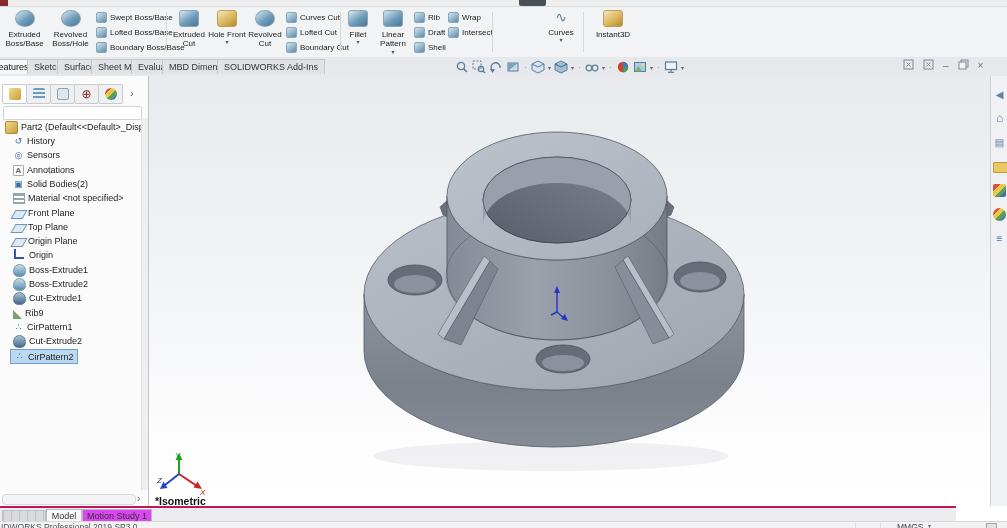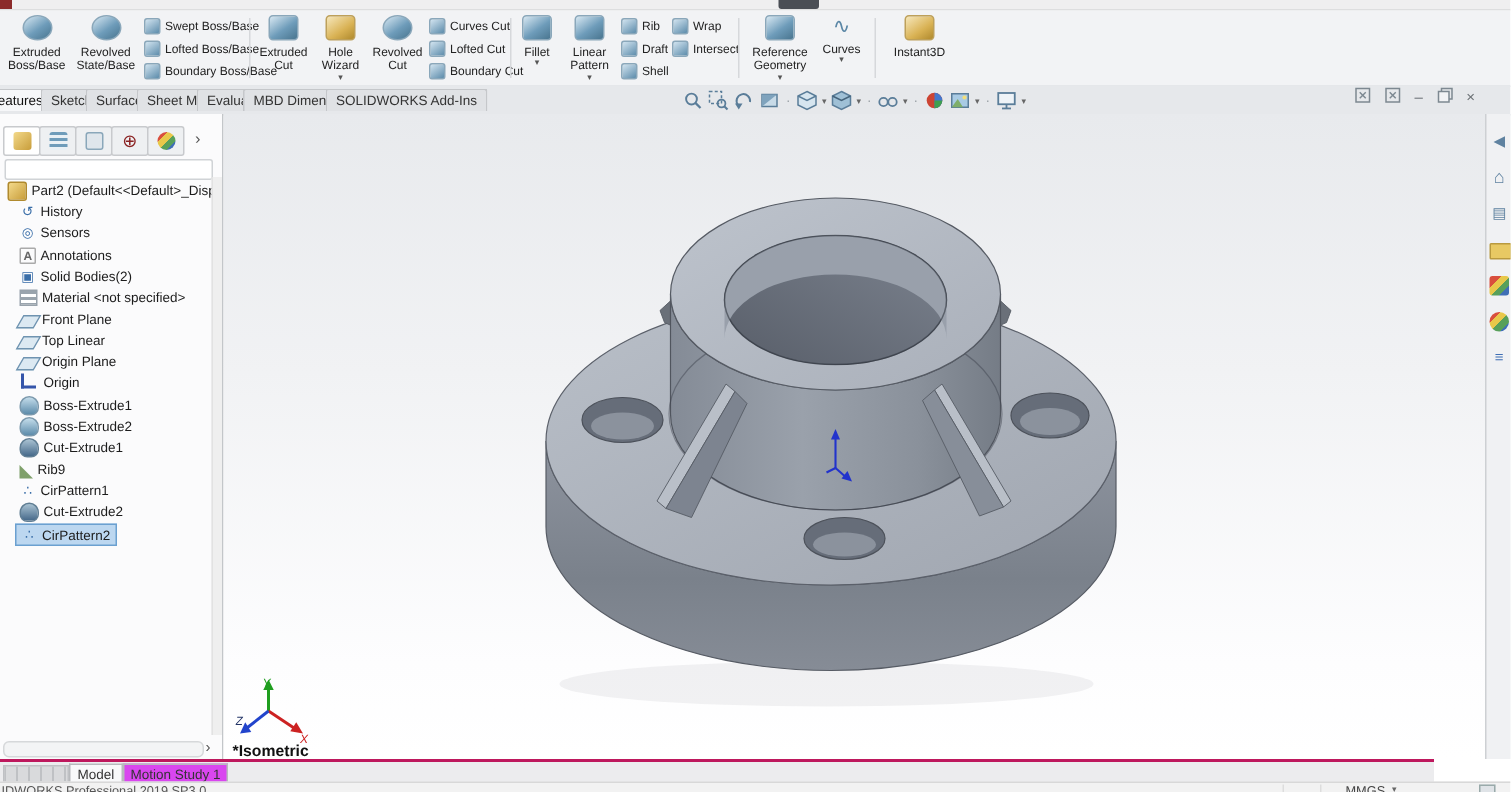--- a/index.html
+++ b/index.html
@@ -103,21 +103,21 @@
   <span class="darktab"></span>
 </div>
 
 <div id="ribbon" class="abs">
   <div class="rlg" style="left:2px;width:45px">
     <span class="ric r"></span>
     <span class="rlbl">Extruded Boss/Base</span>
   </div>
   <div class="rlg" style="left:48px;width:45px">
     <span class="ric r"></span>
-    <span class="rlbl">Revolved State/Base</span>
+    <span class="rlbl">Revolved Boss/Hole</span>
   </div>
   <div class="rsm" style="left:96px;top:4px">
     <span class="sic"></span>
     <span>Swept Boss/Base</span>
   </div>
   <div class="rsm" style="left:96px;top:19px">
     <span class="sic"></span>
     <span>Lofted Boss/Base</span>
   </div>
   <div class="rsm" style="left:96px;top:34px">
@@ -125,21 +125,21 @@
     <span>Boundary Boss/Base</span>
   </div>
   <div class="rdiv" style="left:166px"></div>
 
   <div class="rlg" style="left:170px;width:38px">
     <span class="ric"></span>
     <span class="rlbl">Extruded Cut</span>
   </div>
   <div class="rlg dd" style="left:208px;width:38px">
     <span class="ric g"></span>
-    <span class="rlbl">Hole Wizard</span>
+    <span class="rlbl">Hole Front</span>
   </div>
   <div class="rlg" style="left:246px;width:38px">
     <span class="ric r"></span>
     <span class="rlbl">Revolved Cut</span>
   </div>
   <div class="rsm" style="left:286px;top:4px">
     <span class="sic"></span>
     <span>Curves Cut</span>
   </div>
   <div class="rsm" style="left:286px;top:19px">
@@ -179,24 +179,20 @@
   <div class="rsm" style="left:448px;top:19px">
     <span class="sic"></span>
     <span>Intersect</span>
   </div>
   <div class="rsm" style="left:448px;top:50px">
     <span class="sic"></span>
     <span>Mirror</span>
   </div>
   <div class="rdiv" style="left:492px"></div>
 
-  <div class="rlg dd" style="left:496px;width:48px">
-    <span class="ric"></span>
-    <span class="rlbl">Reference Geometry</span>
-  </div>
   <div class="rlg dd" style="left:545px;width:32px">
     <span class="ric" style="background:none;border:none;color:#5b87a6;font-size:14px;line-height:15px">∿</span>
     <span class="rlbl">Curves</span>
   </div>
   <div class="rdiv" style="left:583px"></div>
 
   <div class="rlg" style="left:588px;width:50px">
     <span class="ric g"></span>
     <span class="rlbl">Instant3D</span>
   </div>
@@ -330,21 +326,21 @@
   <div class="trow" style="top:115px">
       <span class="tico i-mat"></span>
       <span>Material &lt;not specified&gt;</span>
     </div>
   <div class="trow" style="top:130px">
       <span class="tico i-plane"></span>
       <span>Front Plane</span>
     </div>
   <div class="trow" style="top:144px">
       <span class="tico i-plane"></span>
-      <span>Top Linear</span>
+      <span>Top Plane</span>
     </div>
   <div class="trow" style="top:158px">
       <span class="tico i-plane"></span>
       <span>Origin Plane</span>
     </div>
   <div class="trow" style="top:172px">
       <span class="tico i-origin"></span>
       <span>Origin</span>
     </div>
   <div class="trow" style="top:187px">

